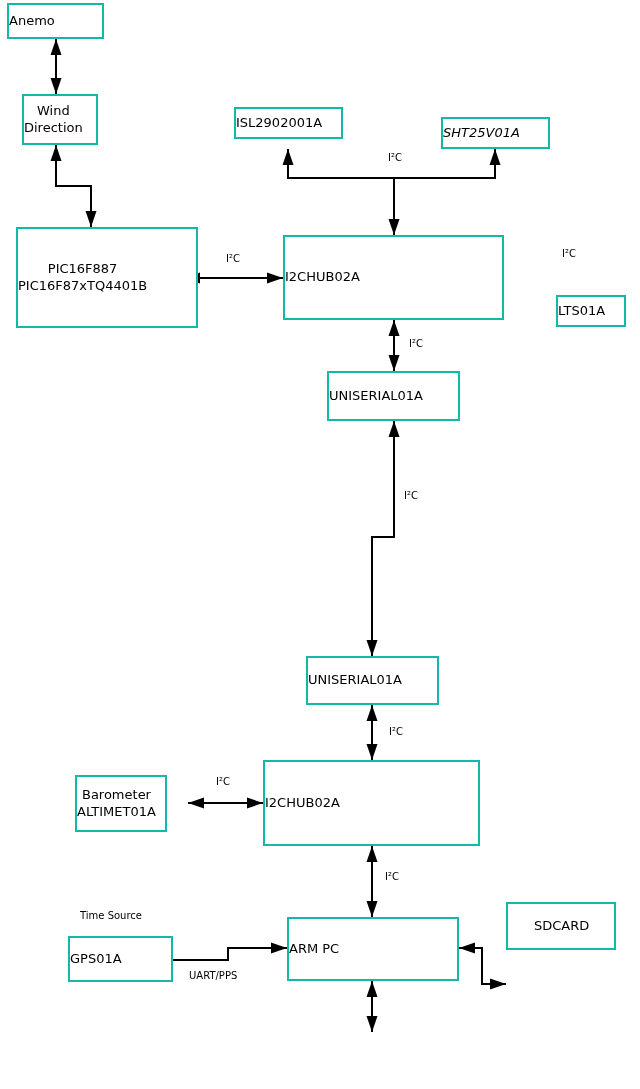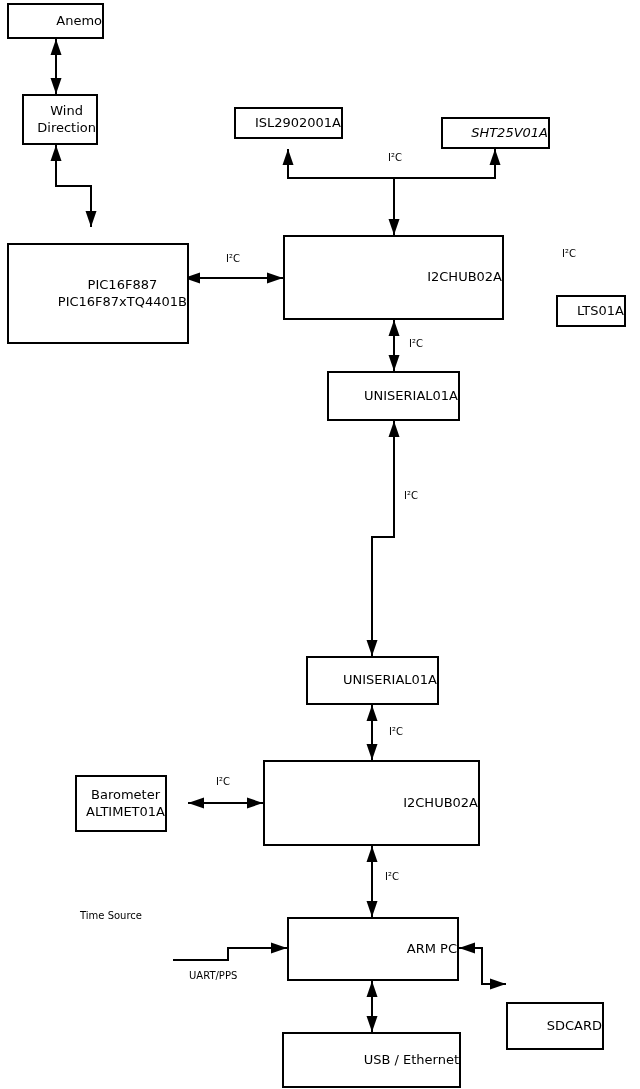--- a/index.html
+++ b/index.html
@@ -15,25 +15,25 @@
   }
   #wires {
     position: absolute;
     left: 0; top: 0;
     width: 640px; height: 1089px;
     z-index: 1;
   }
   .box {
     position: absolute;
     box-sizing: border-box;
-    border: 2px solid #000000;
+    border: 2px solid #14b8a6;
     background: #ffffff;
     display: flex;
     align-items: center;
-    justify-content: flex-end;
+    justify-content: flex-start;
     text-align: center;
     z-index: 2;
   }
   .box span {
     font-size: 13px;
     line-height: 1.25;
     white-space: pre-line;
   }
   .flabel {
     position: absolute;
@@ -88,21 +88,21 @@
       <polygon points="372,981 377.5,997 366.5,997" fill="#000000"></polygon>
     </svg>
 
   <div class="box" style="left: 7px; top: 3px; width: 97px; height: 36px;">
       <span>Anemo</span>
     </div>
   <div class="box" style="left: 22px; top: 94px; width: 76px; height: 51px;">
       <span>Wind
 Direction</span>
     </div>
-  <div class="box" style="left: 7px; top: 227px; width: 182px; height: 101px; margin-top: 16px;">
+  <div class="box" style="left: 16px; top: 227px; width: 182px; height: 101px;">
       <span>PIC16F887
 PIC16F87xTQ4401B</span>
     </div>
   <div class="box" style="left: 234px; top: 107px; width: 109px; height: 32px;">
       <span>ISL2902001A</span>
     </div>
   <div class="box" style="left: 441px; top: 117px; width: 109px; height: 32px; font-style: italic;">
       <span>SHT25V01A</span>
     </div>
   <div class="box" style="left: 283px; top: 235px; width: 221px; height: 85px;">
@@ -120,25 +120,25 @@
   <div class="box" style="left: 263px; top: 760px; width: 217px; height: 86px;">
       <span>I2CHUB02A</span>
     </div>
   <div class="box" style="left: 75px; top: 775px; width: 92px; height: 57px;">
       <span>Barometer
 ALTIMET01A</span>
     </div>
   <div class="box" style="left: 287px; top: 917px; width: 172px; height: 64px;">
       <span>ARM PC</span>
     </div>
-  <div class="box" style="left: 506px; top: 1002px; width: 98px; height: 48px;">
+  <div class="box" style="left: 68px; top: 936px; width: 105px; height: 46px;">
+      <span>GPS01A</span>
+    </div>
+  <div class="box" style="left: 506px; top: 902px; width: 110px; height: 48px; padding-left: 26px;">
       <span>SDCARD</span>
-    </div>
-  <div class="box" style="left: 282px; top: 1032px; width: 179px; height: 56px;">
-      <span>USB / Ethernet</span>
     </div>
 
   <div class="flabel" style="left: 388px; top: 152px;">I²C</div>
   <div class="flabel" style="left: 226px; top: 253px;">I²C</div>
   <div class="flabel" style="left: 562px; top: 248px;">I²C</div>
   <div class="flabel" style="left: 409px; top: 338px;">I²C</div>
   <div class="flabel" style="left: 404px; top: 490px;">I²C</div>
   <div class="flabel" style="left: 389px; top: 726px;">I²C</div>
   <div class="flabel" style="left: 216px; top: 776px;">I²C</div>
   <div class="flabel" style="left: 385px; top: 871px;">I²C</div>

